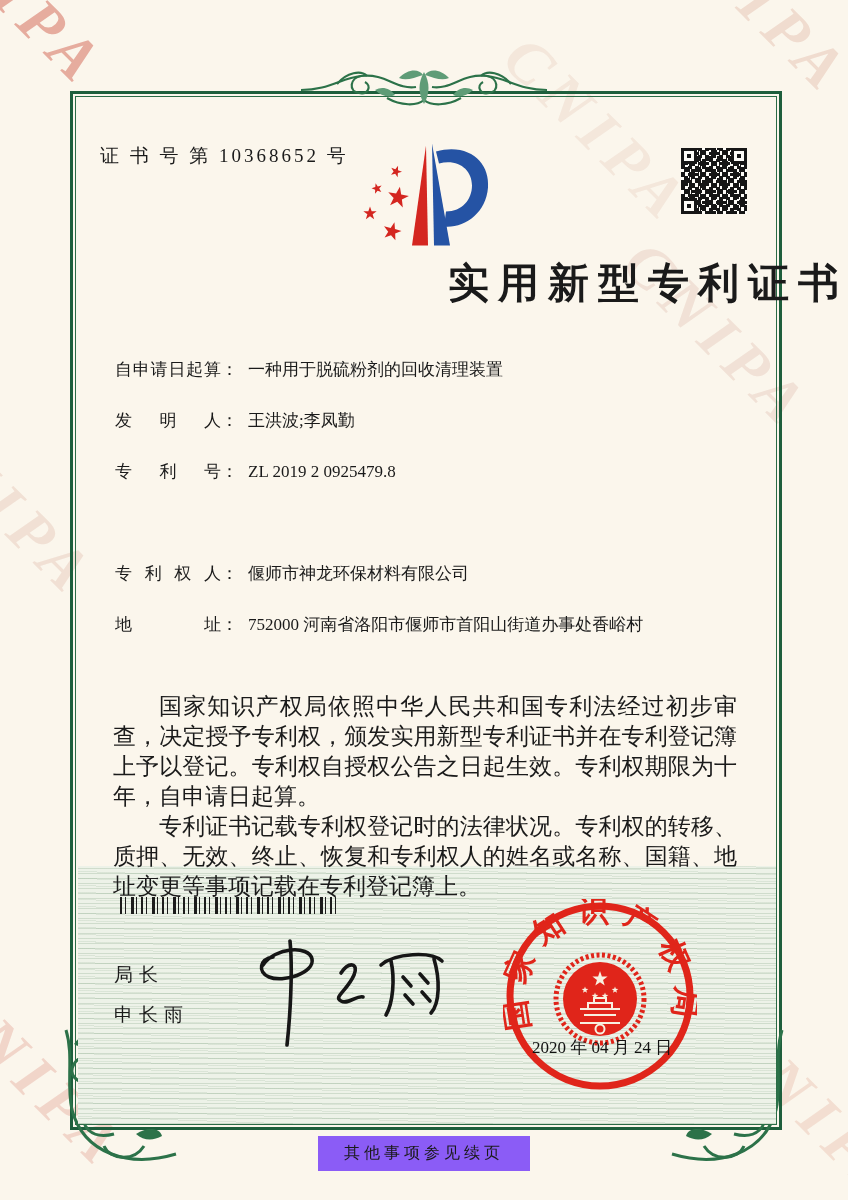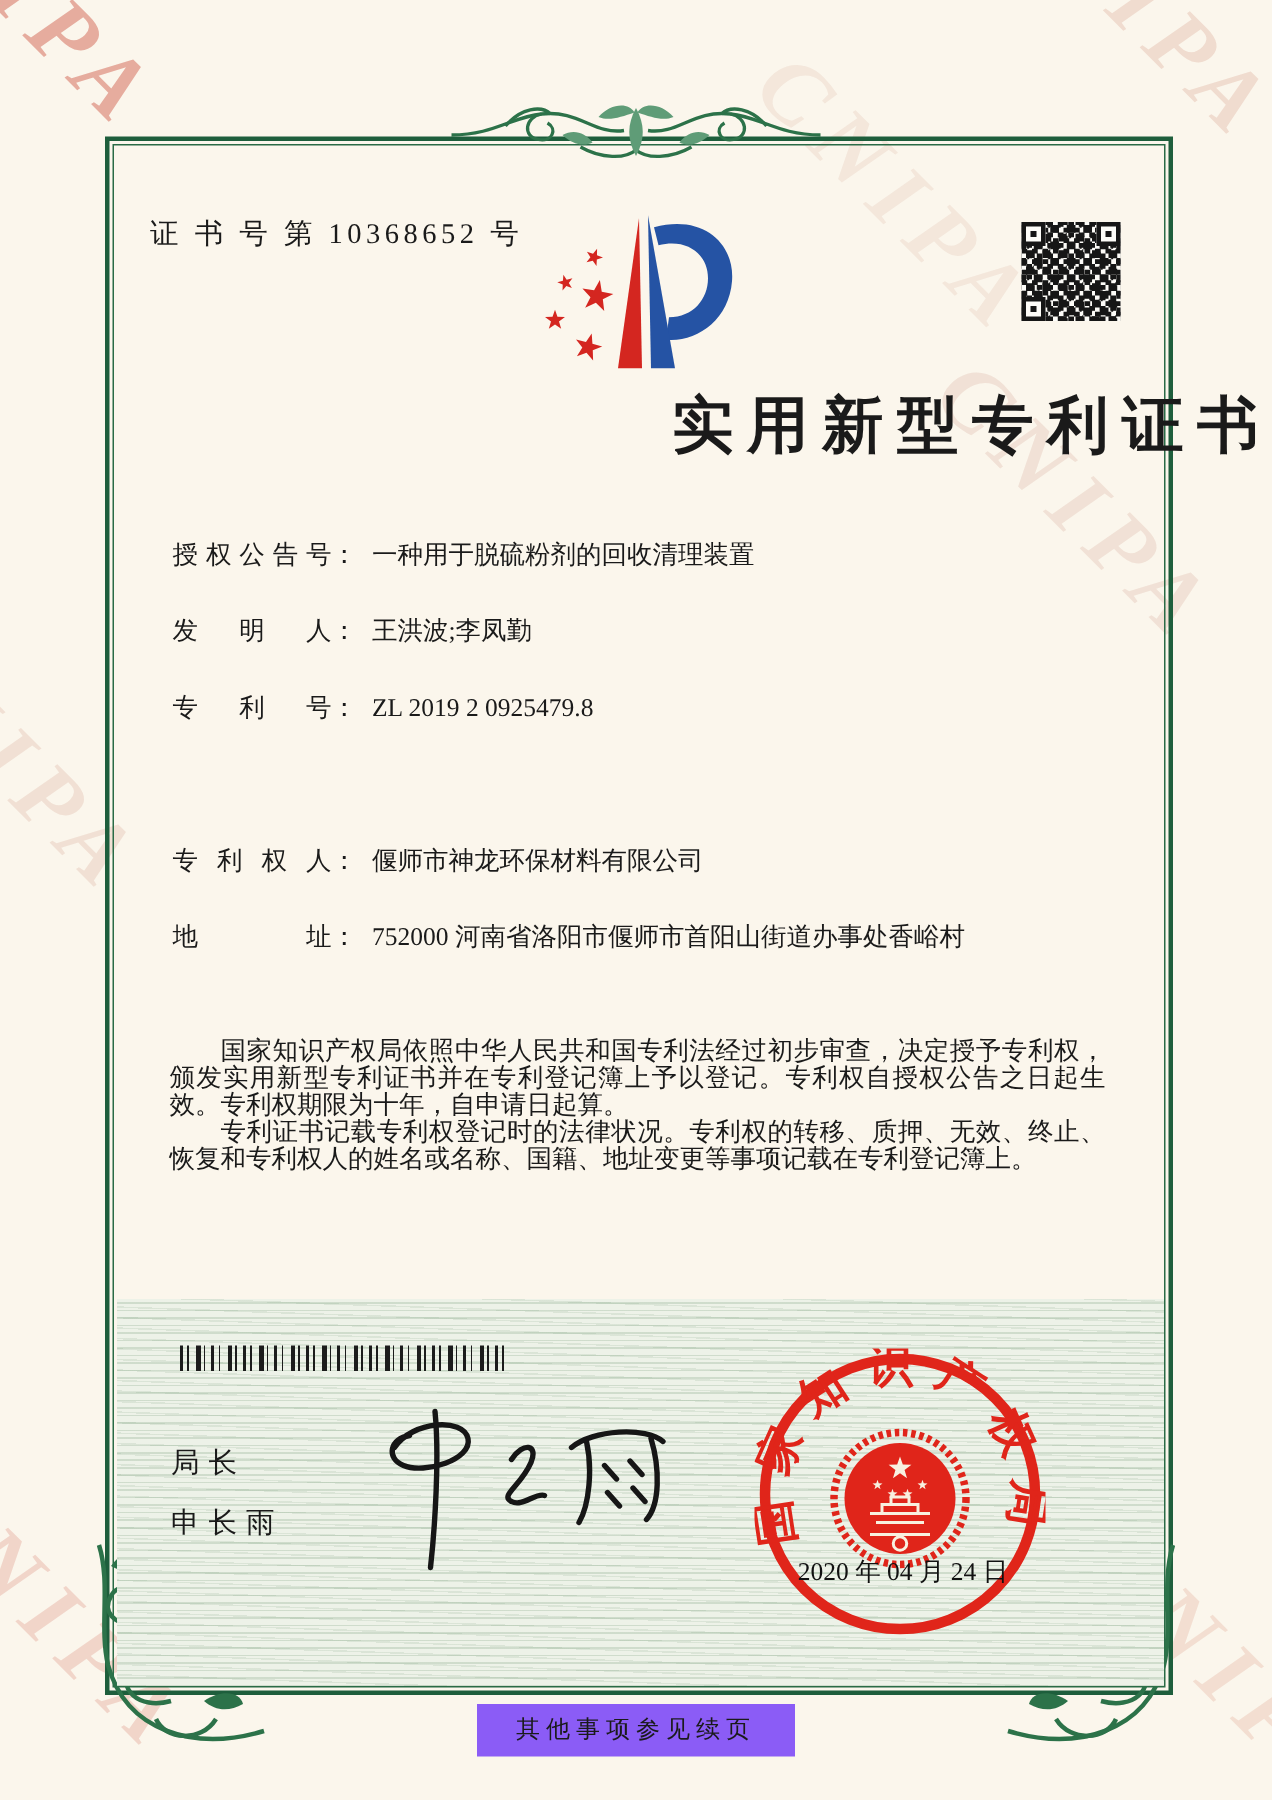--- a/index.html
+++ b/index.html
@@ -63,21 +63,21 @@
     vertical-align:bottom;
   }
   .fcolon{margin:0 2px 0 0;}
   .fvalue{margin-left:8px;font-family:Liberation Serif, serif;}
   .r0{top:358px;} .r1{top:409px;} .r2{top:460px;} .r3{top:511px;}
   .r4{top:562px;} .r5{top:613px;} .r6{top:664px;}
   .grant-pair{position:absolute; left:322px; top:0;}
   
   .body-text{
     position:absolute; left:113px; top:692px; width:624px; z-index:4;
-    font-size:17px; line-height:18px; text-align:justify;
+    font-size:23px; line-height:30px; text-align:justify;
   }
   .body-text p{margin:0; text-indent:2em;}
   
   .band{
     position:absolute; left:78px; top:866px; width:698px; height:258px; z-index:3;
     background-color:#edf2e8;
     background-image:
       repeating-linear-gradient(0deg,  rgba(122,158,124,.26) 0 1px, transparent 1px 5px),
       repeating-linear-gradient(2deg,  rgba(122,158,124,.16) 0 1px, transparent 1px 7px);
   }
@@ -190,21 +190,21 @@
 
   <div class="qr">
     <div class="finder f-tl"></div>
     <div class="finder f-tr"></div>
     <div class="finder f-bl"></div>
   </div>
 
   <div class="title">实用新型专利证书</div>
 
   <div class="frow r0">
-    <span class="flabel">授权公告号</span><span class="fcolon">：</span><span class="fvalue">一种用于脱硫粉剂的回收清理装置</span>
+    <span class="flabel">自申请日起算</span><span class="fcolon">：</span><span class="fvalue">一种用于脱硫粉剂的回收清理装置</span>
   </div>
   <div class="frow r1">
     <span class="flabel">发明人</span><span class="fcolon">：</span><span class="fvalue">王洪波;李凤勤</span>
   </div>
   <div class="frow r2">
     <span class="flabel">专利号</span><span class="fcolon">：</span><span class="fvalue">ZL 2019 2 0925479.8</span>
   </div>
   <div class="frow r4">
     <span class="flabel">专利权人</span><span class="fcolon">：</span><span class="fvalue">偃师市神龙环保材料有限公司</span>
   </div>

